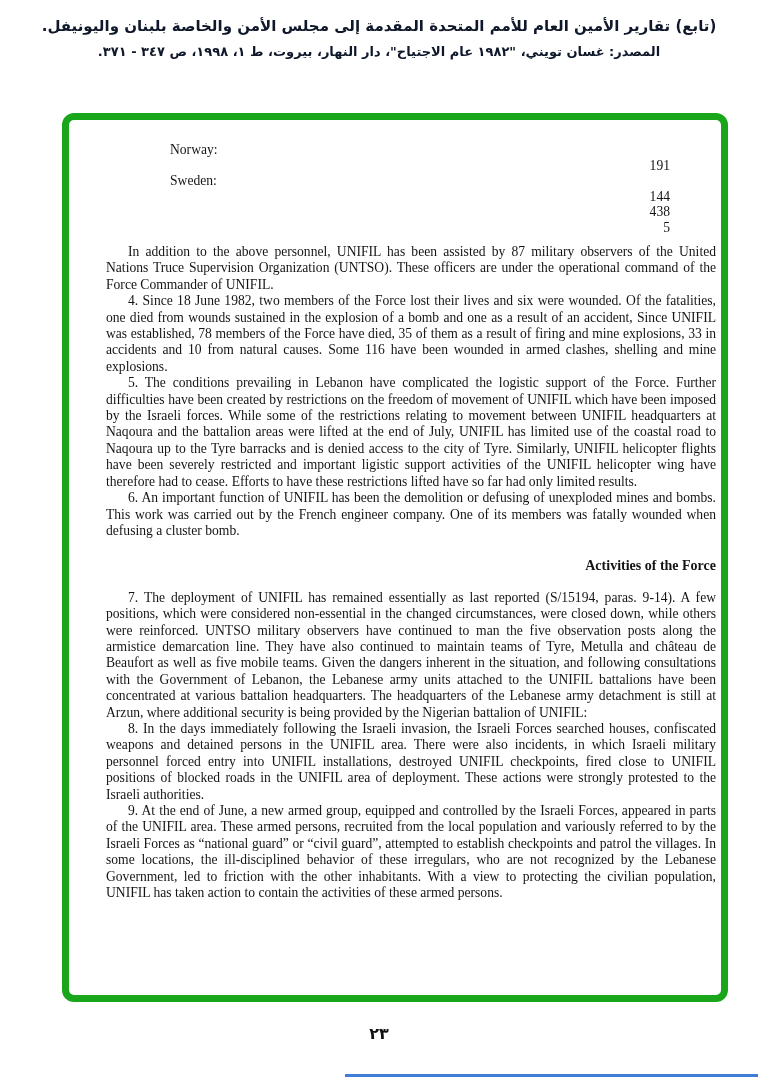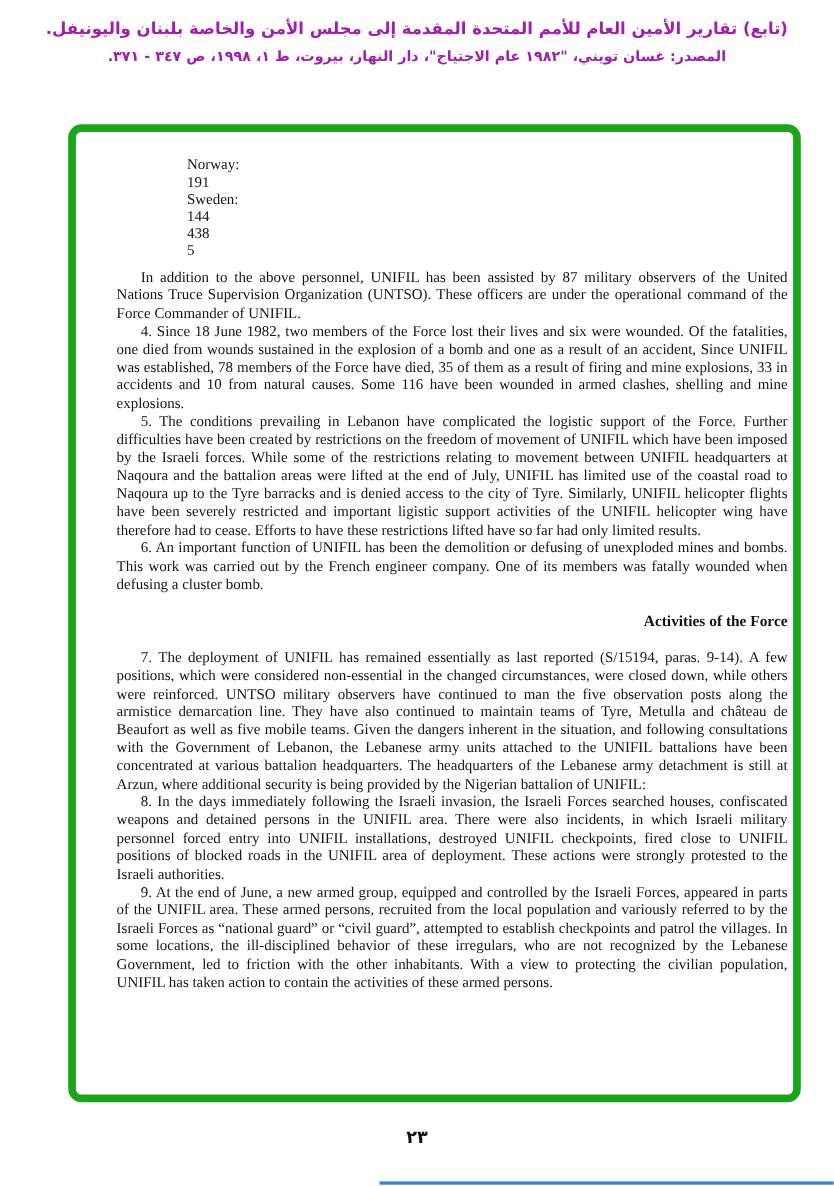--- a/index.html
+++ b/index.html
@@ -11,21 +11,21 @@
     overflow: hidden;
     position: relative;
   }
   .page { position: relative; width: 758px; height: 1078px; }
 
   
   .arabic-header {
     position: absolute; top: 14px; left: 0; width: 758px;
     direction: rtl; text-align: center;
     font-family: "DejaVu Sans", sans-serif;
-    font-weight: bold; color: #a21caf;
+    font-weight: bold; color: #0f172a;
   }
   .arabic-line1 { font-size: 15px; line-height: 24px; }
   .arabic-line2 { font-size: 13px; line-height: 22px; margin-top: 3px; }
 
   
   .green-box {
     position: absolute; left: 62px; top: 113px;
     width: 666px; height: 889px;
     border: 7px solid #1AA61A;
     border-radius: 12px;
@@ -38,21 +38,21 @@
     color: #141414;
   }
 
   
   .troop-list { margin-bottom: 9px; }
   .troop-row {
     display: flex; justify-content: space-between;
     line-height: 15.5px; padding-right: 46px; padding-left: 64px; flex-direction: column;
   }
   .troop-row .t-label { text-align: left; }
-  .troop-row .t-value { text-align: left; }
+  .troop-row .t-value { text-align: right; }
 
   .para { text-indent: 22px; }
 
   .section-heading {
     font-weight: bold; font-size: 14px;
     text-align: right; text-indent: 0;
     margin-top: 19px; margin-bottom: 15px;
   }
 
   

